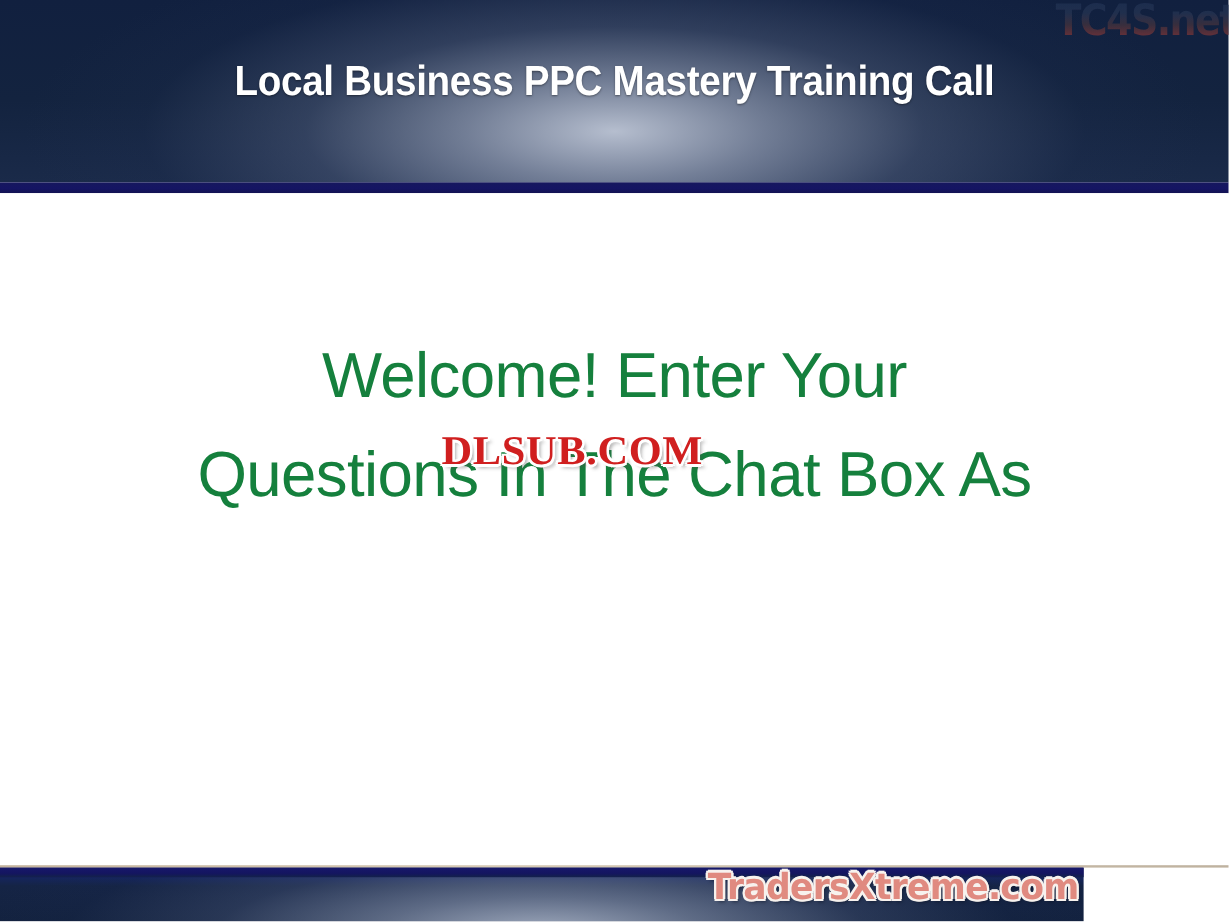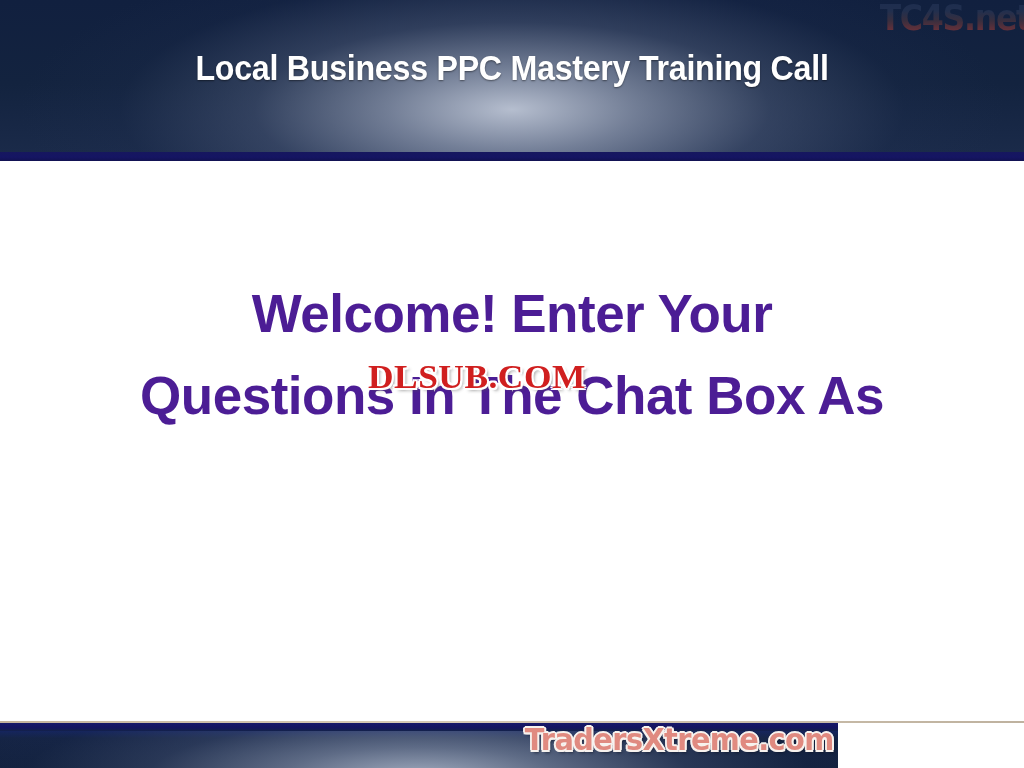--- a/index.html
+++ b/index.html
@@ -102,23 +102,23 @@
     height: 561px;
     background: #ffffff;
   }
 
   .body-text {
     position: absolute;
     left: 62px;
     top: 112px;
     width: 900px;
     text-align: center;
-    color: #4c1d95;
+    color: #15803d;
     font-family: "Liberation Sans", sans-serif;
-    font-weight: bold;
+    font-weight: normal;
     font-size: 53px;
     line-height: 82px;
     letter-spacing: -0.5px;
   }
   .body-text .line { display: block; white-space: nowrap; }
 
   .dlsub-watermark {
     position: absolute;
     left: 368px;
     top: 358px;
@@ -150,21 +150,21 @@
     width: 1024px;
     height: 2px;
     background: linear-gradient(90deg, #b9a58b 0%, #cfc0a8 40%, #b3a48e 100%);
     opacity: 0.85;
   }
 
   .footer-band {
     position: absolute;
     top: 723px;
     left: 0;
-    width: 838px;
+    width: 903px;
     height: 45px;
     background:
       radial-gradient(ellipse 520px 110px at 50% 118%,
          rgba(180,190,208,0.88) 0%,
          rgba(140,152,176,0.62) 26%,
          rgba(82,96,128,0.34) 52%,
          rgba(30,45,80,0.08) 76%,
          rgba(17,32,63,0.0) 92%),
       linear-gradient(180deg, #121252 0%, #14165c 16%, #15255c 19%, #152445 34%, #13223f 100%);
     overflow: hidden;

